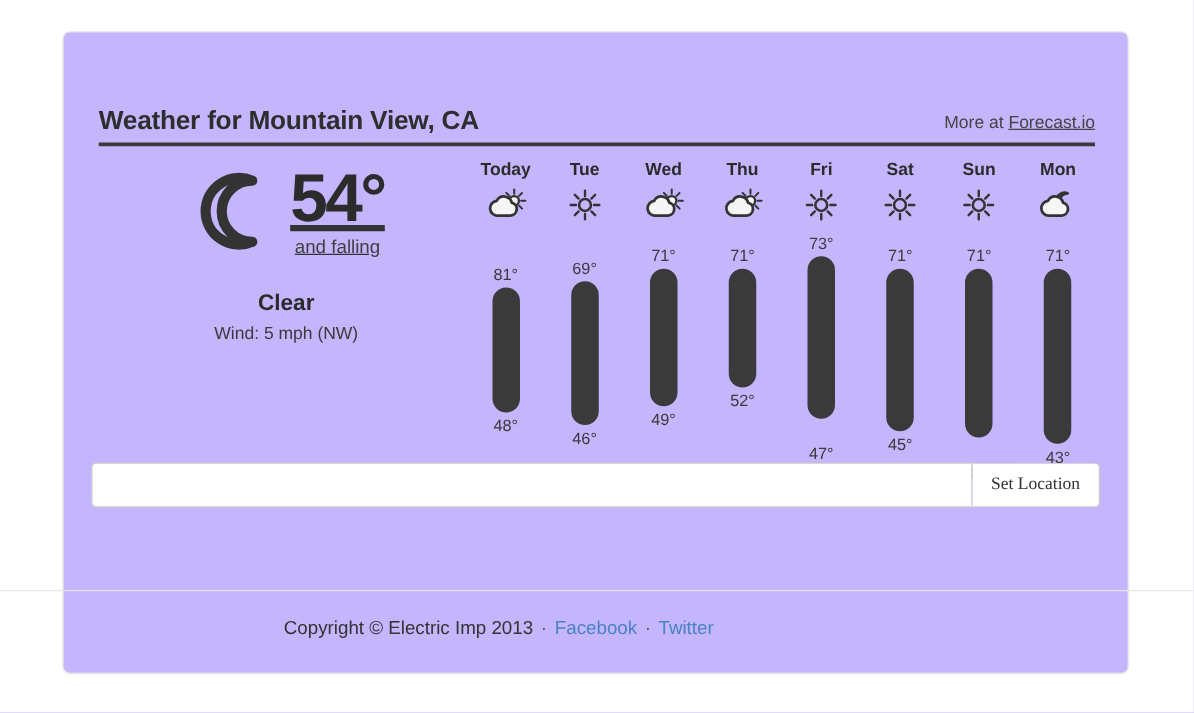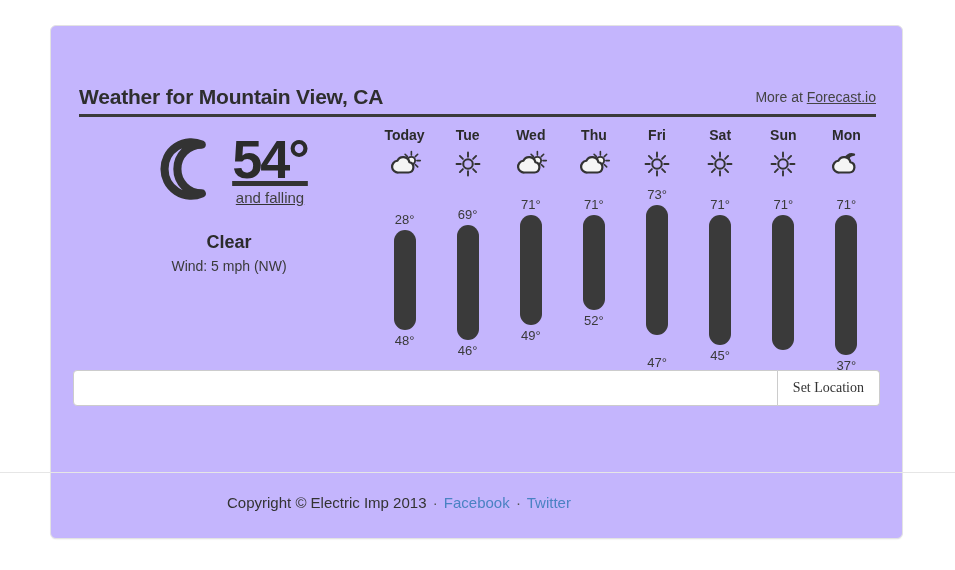--- a/index.html
+++ b/index.html
@@ -257,21 +257,21 @@
             <line x1="32.10" y1="17.60" x2="34.92" y2="20.42"></line>
             <line x1="27.50" y1="19.50" x2="27.50" y2="23.50"></line>
             <line x1="22.90" y1="17.60" x2="20.08" y2="20.42"></line>
             <line x1="21.00" y1="13.00" x2="17.00" y2="13.00"></line>
             <line x1="22.90" y1="8.40" x2="20.08" y2="5.58"></line>
           </g>
           <circle cx="27.5" cy="13" r="4.4" fill="#f5f5f5" stroke="#333333" stroke-width="2.2"></circle>
           <path d="M12.5 27 H24 a6.2 6.2 0 0 0 1.2 -12.2 a7.6 7.6 0 0 0 -14.2 -1.6 a5.8 5.8 0 0 0 1.5 13.8 Z" fill="#f5f5f5" stroke="#333333" stroke-width="2.6" stroke-linejoin="round"></path>
         </svg>
         <div class="bar-zone">
-          <div class="temp-label" style="top: 25px;">28°</div>
+          <div class="temp-label" style="top: 25px;">81°</div>
           <div class="bar" style="top: 43px; height: 100px; background: rgb(58, 58, 58);"></div>
           <div class="temp-label" style="top: 146px;">48°</div>
         </div>
       </div>
       <div class="day">
         <div class="day-name">Tue</div>
         <svg viewBox="0 0 40 34" class="day-icon">
           <g stroke="#333333" stroke-width="2.2" stroke-linecap="round">
             <line x1="20.00" y1="8.50" x2="20.00" y2="3.50"></line>
             <line x1="26.01" y1="10.99" x2="29.55" y2="7.45"></line>
@@ -399,21 +399,21 @@
       </div>
       <div class="day">
         <div class="day-name">Mon</div>
         <svg viewBox="0 0 40 34" class="day-icon">
           <path d="M29.5 6 A 8 8 0 1 0 29.5 21 A 6.6 6.6 0 0 1 29.5 6 Z" fill="#f5f5f5" stroke="#333333" stroke-width="2.6" stroke-linejoin="round"></path>
           <path d="M12.5 27 H24 a6.2 6.2 0 0 0 1.2 -12.2 a7.6 7.6 0 0 0 -14.2 -1.6 a5.8 5.8 0 0 0 1.5 13.8 Z" fill="#f5f5f5" stroke="#333333" stroke-width="2.6" stroke-linejoin="round"></path>
         </svg>
         <div class="bar-zone">
           <div class="temp-label" style="top: 10px;">71°</div>
           <div class="bar" style="top: 28px; height: 140px; background: rgb(58, 58, 58);"></div>
-          <div class="temp-label" style="top: 171px;">37°</div>
+          <div class="temp-label" style="top: 171px;">43°</div>
         </div>
       </div>
     </div>
 
   <div class="location-form">
     <input class="location-input" type="text" placeholder="" style="">
     <button class="set-location-btn">Set Location</button>
   </div>
 </div>
 

